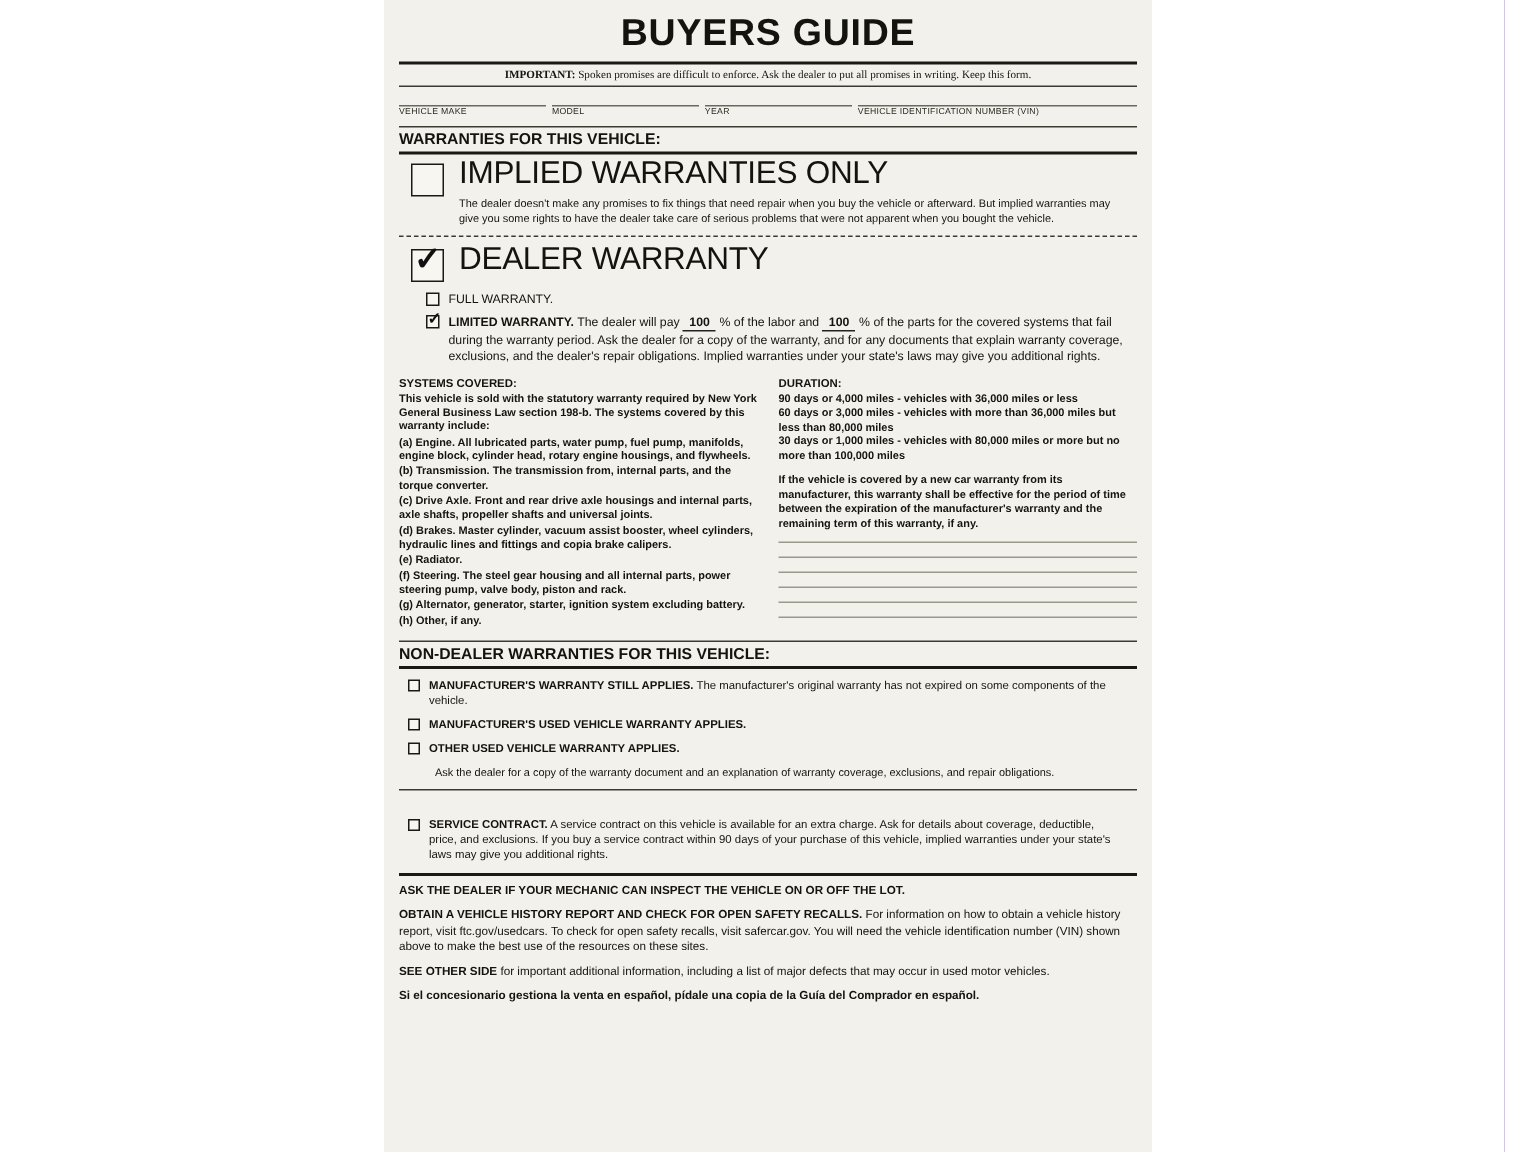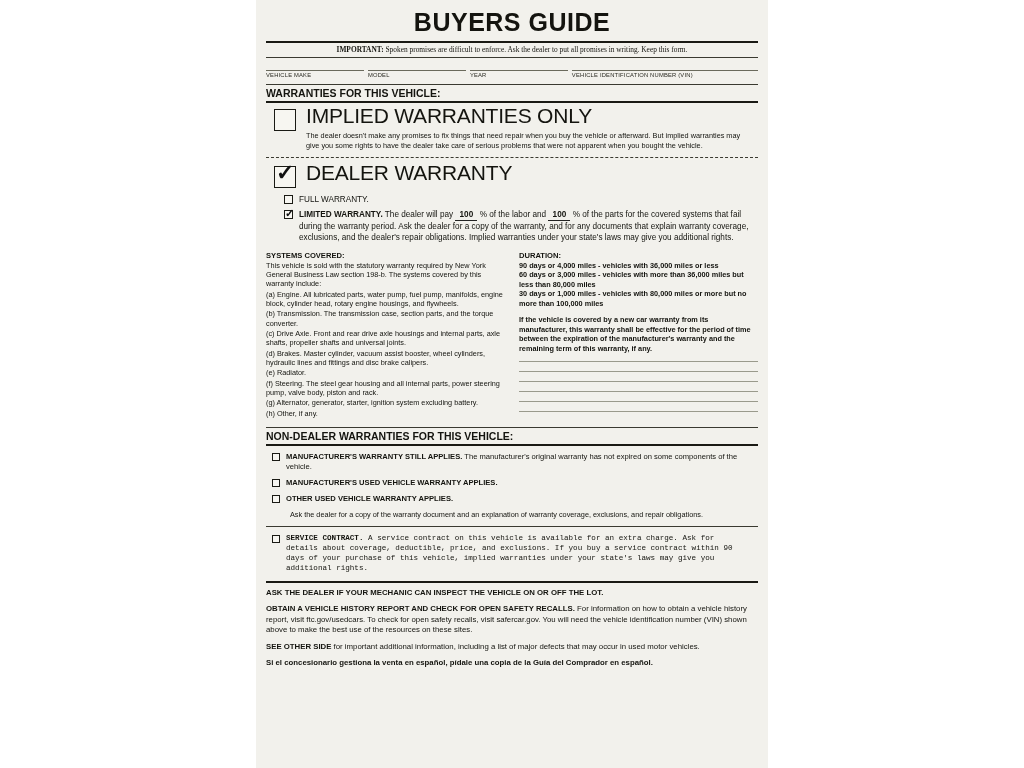--- a/index.html
+++ b/index.html
@@ -164,21 +164,21 @@
   .col-left { width: 50%; }
   .col-right { width: 50%; }
   .col-title {
     font-weight: bold;
     font-size: 7.6px;
     margin-bottom: 1px;
   }
   .col-body {
     font-size: 7.3px;
     line-height: 1.28;
-    font-weight: normal;
+    font-weight: bold;
   }
   .col-body .item { margin-top: 1px; }
   .dur-body {
     font-size: 7.3px;
     line-height: 1.3;
     font-weight: bold;
   }
   .dur-gap { height: 7px; }
   .blank-lines { margin-top: 8px; }
   .blank-lines div {
@@ -294,23 +294,23 @@
         <span>% of the parts for the covered systems that fail during the warranty period.  Ask the dealer for a copy of the warranty, and for any documents that explain warranty coverage, exclusions, and the dealer's repair obligations.  Implied warranties under your state's laws may give you additional rights.</span>
       </div>
     </div>
 
     <div class="two-col">
       <div class="col-left">
         <div class="col-title">SYSTEMS COVERED:</div>
         <div class="col-body">
           <div>This vehicle is sold with the statutory warranty required by New York General Business Law section 198-b. The systems covered by this warranty include:</div>
           <div class="item">(a) Engine. All lubricated parts, water pump, fuel pump, manifolds, engine block, cylinder head, rotary engine housings, and flywheels.</div>
-          <div class="item">(b) Transmission. The transmission case, section parts, and the torque converter.</div>
+          <div class="item">(b) Transmission. The transmission from, internal parts, and the torque converter.</div>
           <div class="item">(c) Drive Axle. Front and rear drive axle housings and internal parts, axle shafts, propeller shafts and universal joints.</div>
-          <div class="item">(d) Brakes. Master cylinder, vacuum assist booster, wheel cylinders, hydraulic lines and fittings and disc brake calipers.</div>
+          <div class="item">(d) Brakes. Master cylinder, vacuum assist booster, wheel cylinders, hydraulic lines and fittings and copia brake calipers.</div>
           <div class="item">(e) Radiator.</div>
           <div class="item">(f) Steering. The steel gear housing and all internal parts, power steering pump, valve body, piston and rack.</div>
           <div class="item">(g) Alternator, generator, starter, ignition system excluding battery.</div>
           <div class="item">(h) Other, if any.</div>
         </div>
       </div>
       <div class="col-right">
         <div class="col-title">DURATION:</div>
         <div class="dur-body">
           <div>90 days or 4,000 miles - vehicles with 36,000 miles or less</div>
@@ -354,21 +354,21 @@
         <div class="txt">
           <b>OTHER USED VEHICLE WARRANTY APPLIES.</b>
           <span></span>
         </div>
       </div>
       <div class="nd-note">Ask the dealer for a copy of the warranty document and an explanation of warranty coverage, exclusions, and repair obligations.</div>
     </div>
 
     <div class="hr-thin" style="margin-top:7px;"></div>
 
-    <div class="nd-item" style="margin-top:7px;font-family:Liberation Mono, monospace;">
+    <div class="nd-item" style="margin-top:18px;">
       <div class="chk xs"></div>
       <div class="txt">
         <b>SERVICE CONTRACT.</b>
         <span>A service contract on this vehicle is available for an extra charge.  Ask for details about coverage, deductible, price, and exclusions.  If you buy a service contract within 90 days of your purchase of this vehicle, implied warranties under your state's laws may give you additional rights.</span>
       </div>
     </div>
 
     <div class="hr-thick" style="margin-top:7px;"></div>
 
     <div class="bottom-block">

